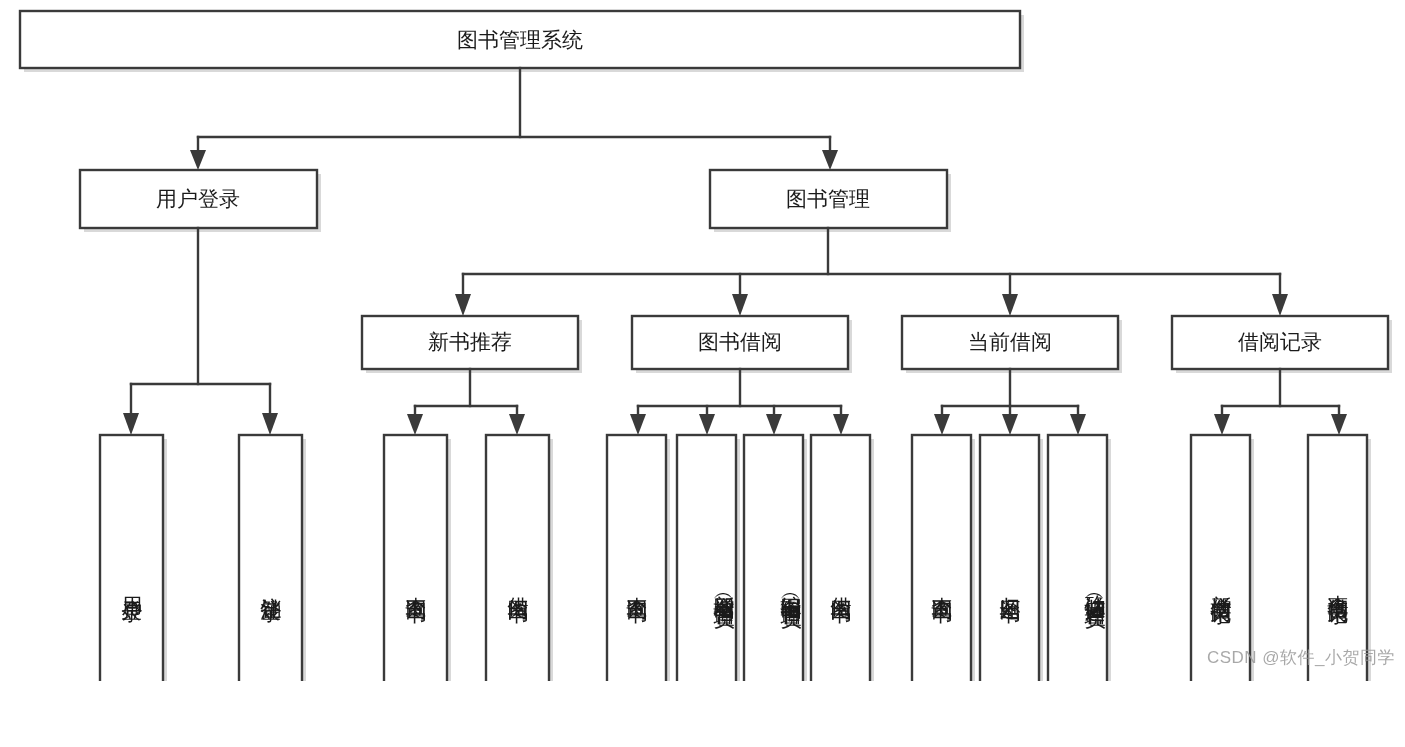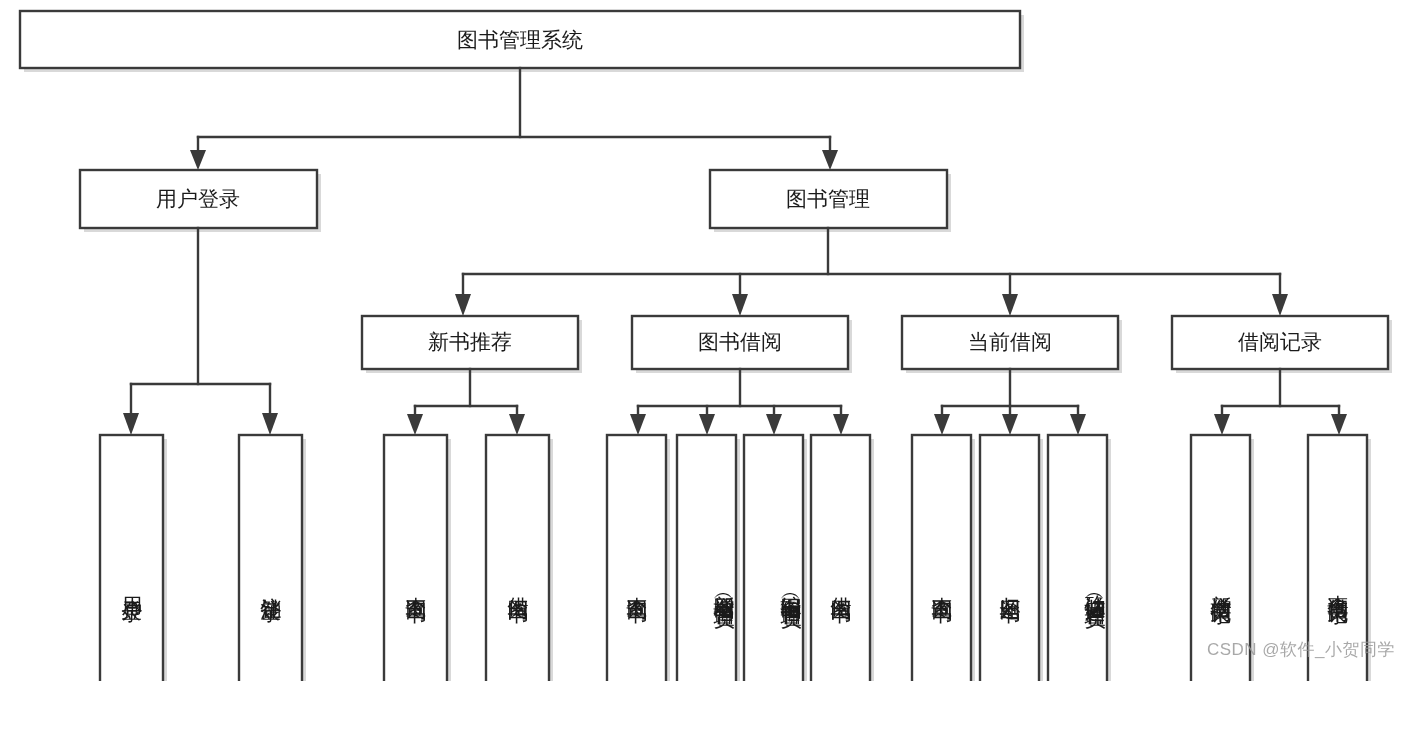--- a/index.html
+++ b/index.html
@@ -60,21 +60,21 @@
     font-size: 21px;
     color: #1b1b1b;
     line-height: 1.18;
     letter-spacing: 2px;
     white-space: nowrap;
     pointer-events: none;
   }
   .watermark {
     position: absolute;
     right: 10px;
-    bottom: 20px;
+    bottom: 12px;
     font-family: "Liberation Sans", "DejaVu Sans", sans-serif;
     font-size: 17px;
     color: #9a9a9a;
     opacity: 0.85;
     letter-spacing: 0.5px;
     white-space: nowrap;
   }
 </style>
 </head>
 <body>

